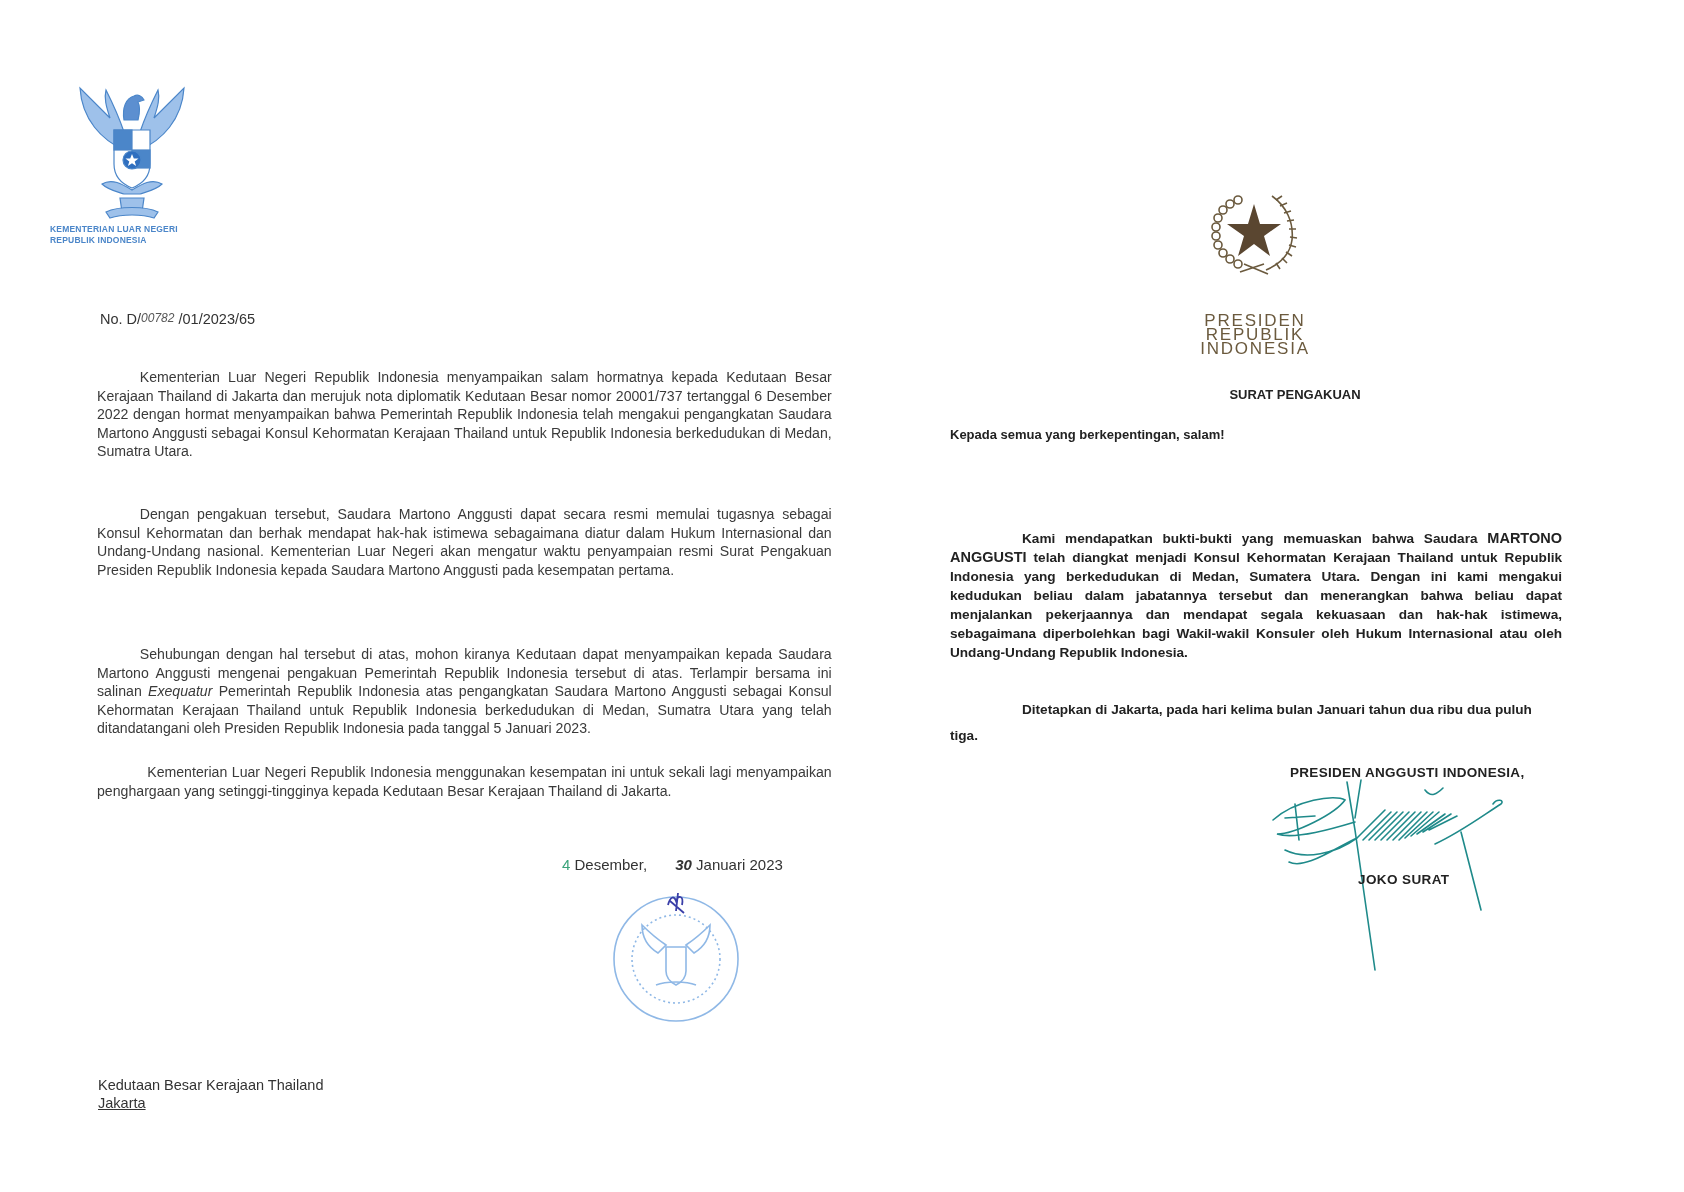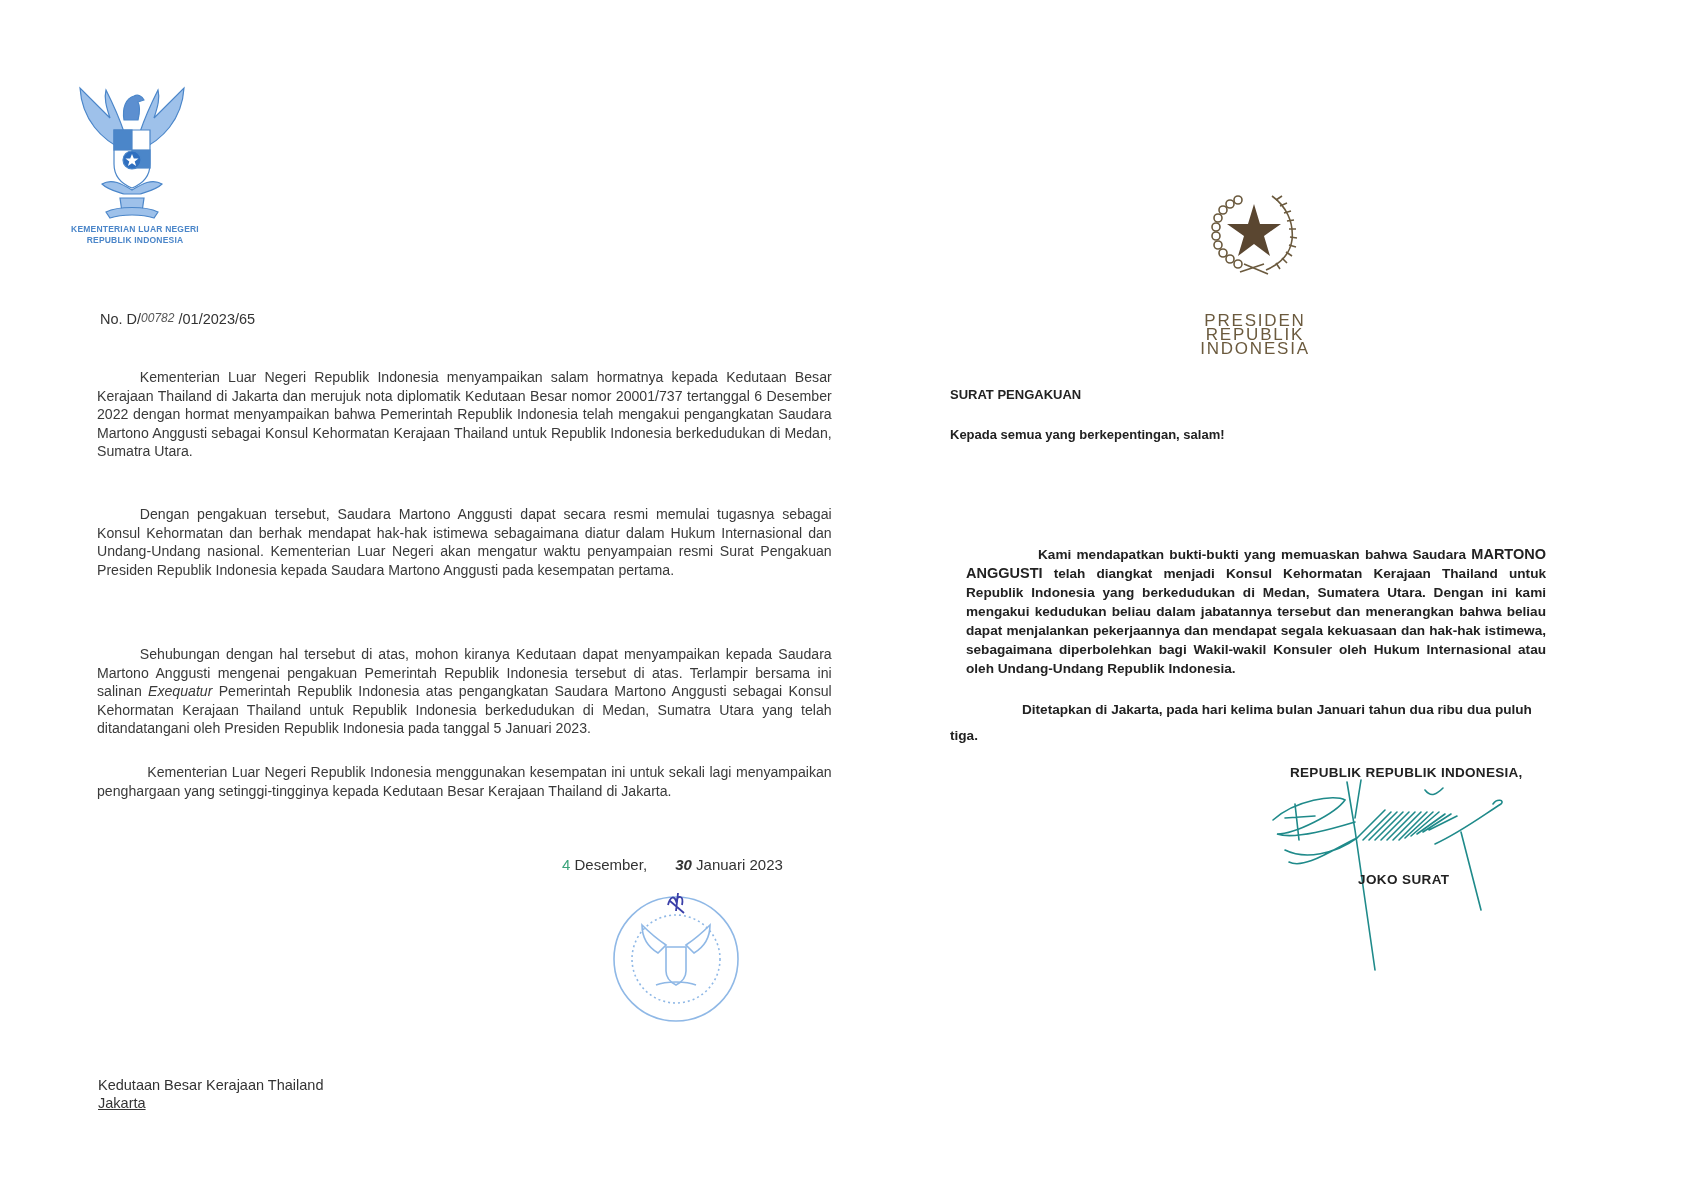--- a/index.html
+++ b/index.html
@@ -1,45 +1,45 @@
 <!DOCTYPE html>
 <html><head>
   <meta charset="utf-8">
   <style>
     html, body { margin: 0; padding: 0; background: #ffffff; }
     body { width: 1684px; height: 1192px; position: relative; overflow: hidden; font-family: "Liberation Sans", sans-serif; color: #2b2b2b; }
     .abs { position: absolute; }
 
     
     #kemlu-logo { left: 62px; top: 80px; width: 140px; height: 150px; }
-    #kemlu-caption { left: 50px; top: 224px; width: 170px; text-align: center; color: #4b86c9; font-size: 8.5px; font-weight: bold; line-height: 11px; letter-spacing: 0.2px; }
+    #kemlu-caption { left: 50px; top: 224px; width: 170px; text-align: left; color: #4b86c9; font-size: 8.5px; font-weight: bold; line-height: 11px; letter-spacing: 0.2px; }
     #note-number { left: 100px; top: 311px; font-size: 14.5px; color: #333; }
     #note-number .hand { font-style: italic; font-family: Liberation Sans, sans-serif; color: #555; font-size: 12px; vertical-align: 2px; }
     .left-body { left: 97px; width: 735px; font-size: 15.2px; line-height: 18.6px; text-align: justify; color: #3a3a3a; font-family: "Liberation Sans", sans-serif; transform: scaleX(0.93); transform-origin: left top; width: 790px; }
     .left-body p { margin: 0; text-indent: 46px; }
     #para1 { top: 368px; }
     #para2 { top: 505px; }
     #para3 { top: 645px; }
     #para4 { top: 763px; }
     #para4 p { text-indent: 54px; }
 
     #place-date { left: 562px; top: 856px; font-size: 15px; color: #333; }
     #place-date .mark { color: #3aa37a; font-size: 15px; }
     #place-date .hand { font-style: italic; font-weight: bold; margin-left: 24px; }
     #seal { left: 606px; top: 885px; width: 140px; height: 140px; }
     #addressee { left: 98px; top: 1076px; font-size: 14.5px; color: #333; line-height: 18px; }
     #addressee .city { text-decoration: underline; }
 
     
     #presiden-emblem { left: 1210px; top: 192px; width: 90px; height: 100px; }
     #presiden-caption { left: 1150px; top: 314px; width: 210px; text-align: center; color: #6b5a3e; font-size: 17px; letter-spacing: 1.8px; line-height: 14px; }
-    #doc-title { left: 950px; top: 387px; width: 690px; font-size: 13px; font-weight: bold; color: #222; }
+    #doc-title { left: 950px; top: 387px; width: 690px; text-align: center; font-size: 13px; font-weight: bold; color: #222; }
     #salutation { left: 950px; top: 427px; width: 690px; font-size: 13px; font-weight: bold; color: #222; }
     #right-body { left: 950px; top: 529px; width: 612px; font-size: 13.6px; line-height: 19px; text-align: justify; color: #222; font-weight: bold; }
-    #right-body p { margin: 16px; text-indent: 72px; }
+    #right-body p { margin: 0; text-indent: 72px; }
     #right-body .name { font-size: 14.5px; }
     #right-closing { left: 950px; top: 697px; width: 612px; font-size: 13.6px; line-height: 26px; color: #222; font-weight: bold; }
     #right-closing p { margin: 0; text-indent: 72px; }
     #sign-title { left: 1290px; top: 765px; font-size: 13.5px; font-weight: bold; color: #222; letter-spacing: 0.3px; }
     #signature { left: 1265px; top: 770px; width: 260px; height: 220px; }
     #signer-name { left: 1358px; top: 872px; font-size: 13.5px; font-weight: bold; color: #222; letter-spacing: 0.4px; }
   </style>
 </head>
 <body>
 
@@ -142,21 +142,21 @@
   <div id="salutation" class="abs">Kepada semua yang berkepentingan, salam!</div>
 
   <div id="right-body" class="abs">
     <p><span>Kami mendapatkan bukti-bukti yang memuaskan bahwa Saudara </span><span class="name">MARTONO ANGGUSTI</span><span> telah diangkat menjadi Konsul Kehormatan Kerajaan Thailand untuk Republik Indonesia yang berkedudukan di Medan, Sumatera Utara. Dengan ini kami mengakui kedudukan beliau dalam jabatannya tersebut dan menerangkan bahwa beliau dapat menjalankan pekerjaannya dan mendapat segala kekuasaan dan hak-hak istimewa, sebagaimana diperbolehkan bagi Wakil-wakil Konsuler oleh Hukum Internasional atau oleh Undang-Undang Republik Indonesia.</span></p>
   </div>
 
   <div id="right-closing" class="abs">
     <p>Ditetapkan di Jakarta, pada hari kelima bulan Januari tahun dua ribu dua puluh tiga.</p>
   </div>
 
-  <div id="sign-title" class="abs">REPUBLIK REPUBLIK INDONESIA,</div>
+  <div id="sign-title" class="abs">PRESIDEN ANGGUSTI INDONESIA,</div>
 
   <svg id="signature" class="abs" viewBox="0 0 260 220">
     <g fill="none" stroke="#1f8a8a" stroke-width="1.6" stroke-linecap="round">
       <path d="M8 50 C30 30 70 24 80 30 C70 44 30 64 12 64 C30 70 70 58 90 52"></path>
       <path d="M30 34 L34 70 M20 48 L50 46"></path>
       <path d="M20 80 C40 90 70 84 92 68 C70 78 40 100 24 92"></path>
       <path d="M82 12 L90 60 L110 200"></path>
       <path d="M96 10 L90 48"></path>
       <path d="M160 20 C166 28 172 24 178 18"></path>
       <path d="M92 68 L120 40 M98 70 L126 42 M104 70 L132 42 M110 70 L138 42 M116 70 L144 42 M122 70 L150 42 M128 70 L156 42 M134 70 L162 42 M140 68 L168 42 M146 66 L174 42 M152 64 L180 44 M158 62 L186 44 M164 60 L192 46"></path>

